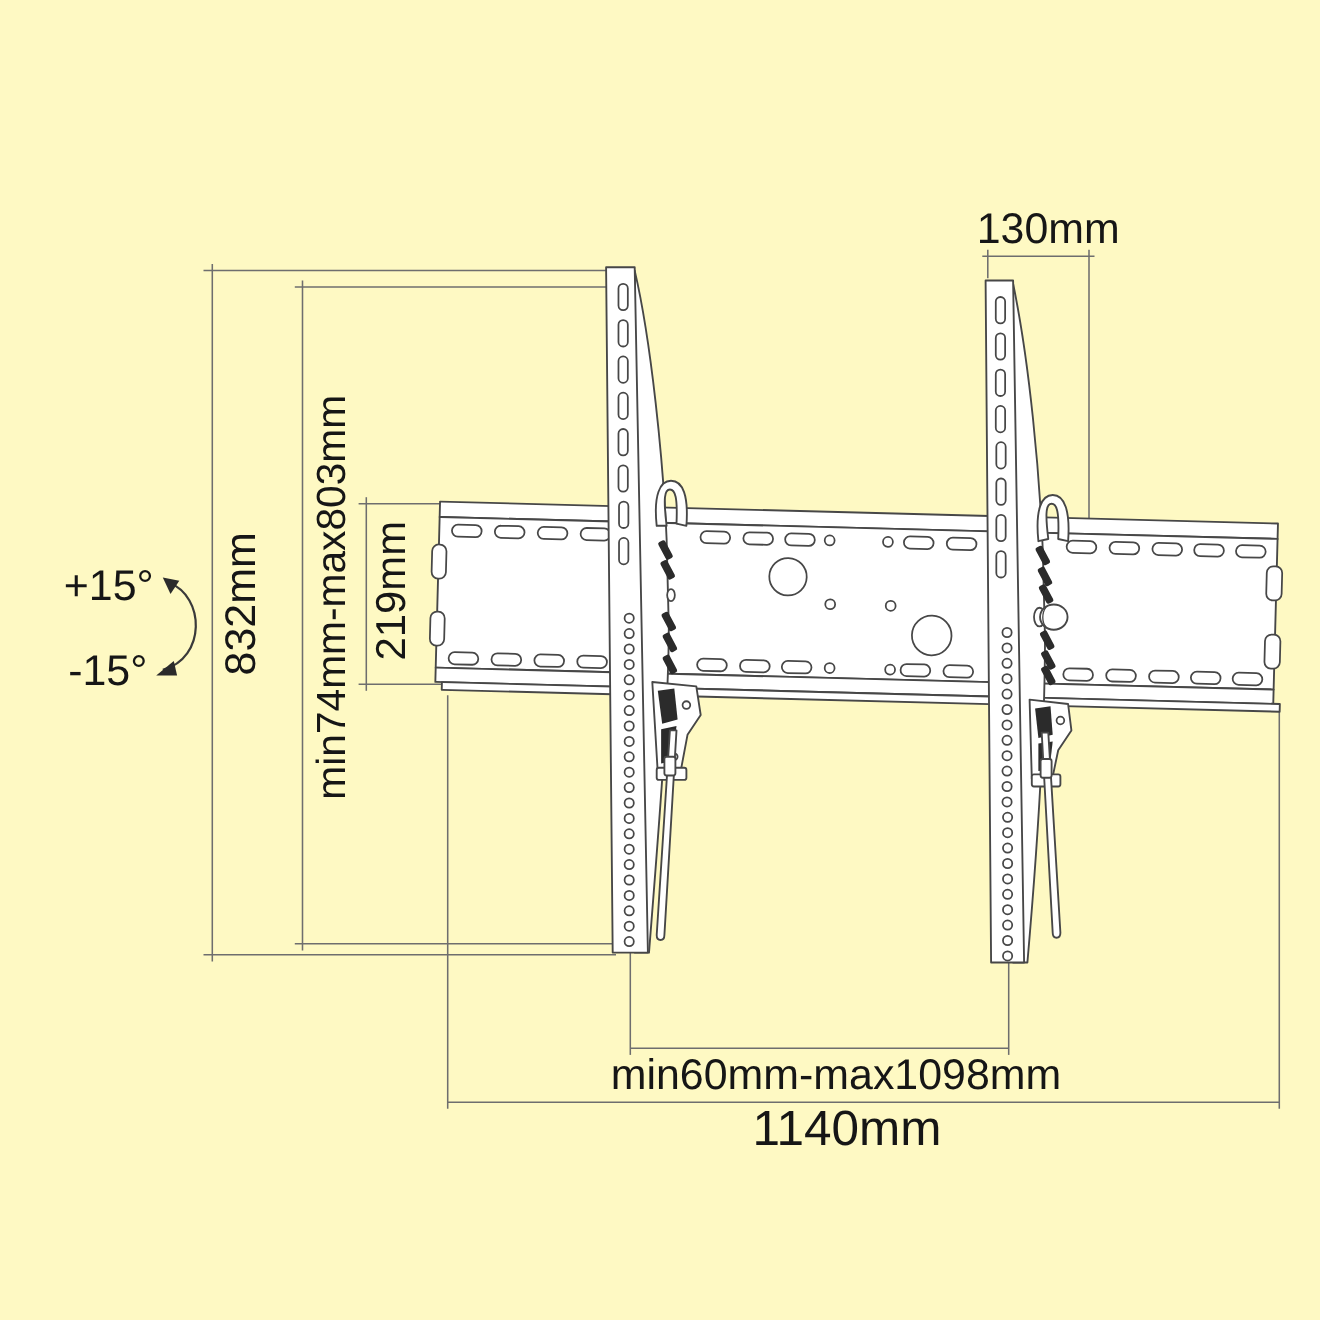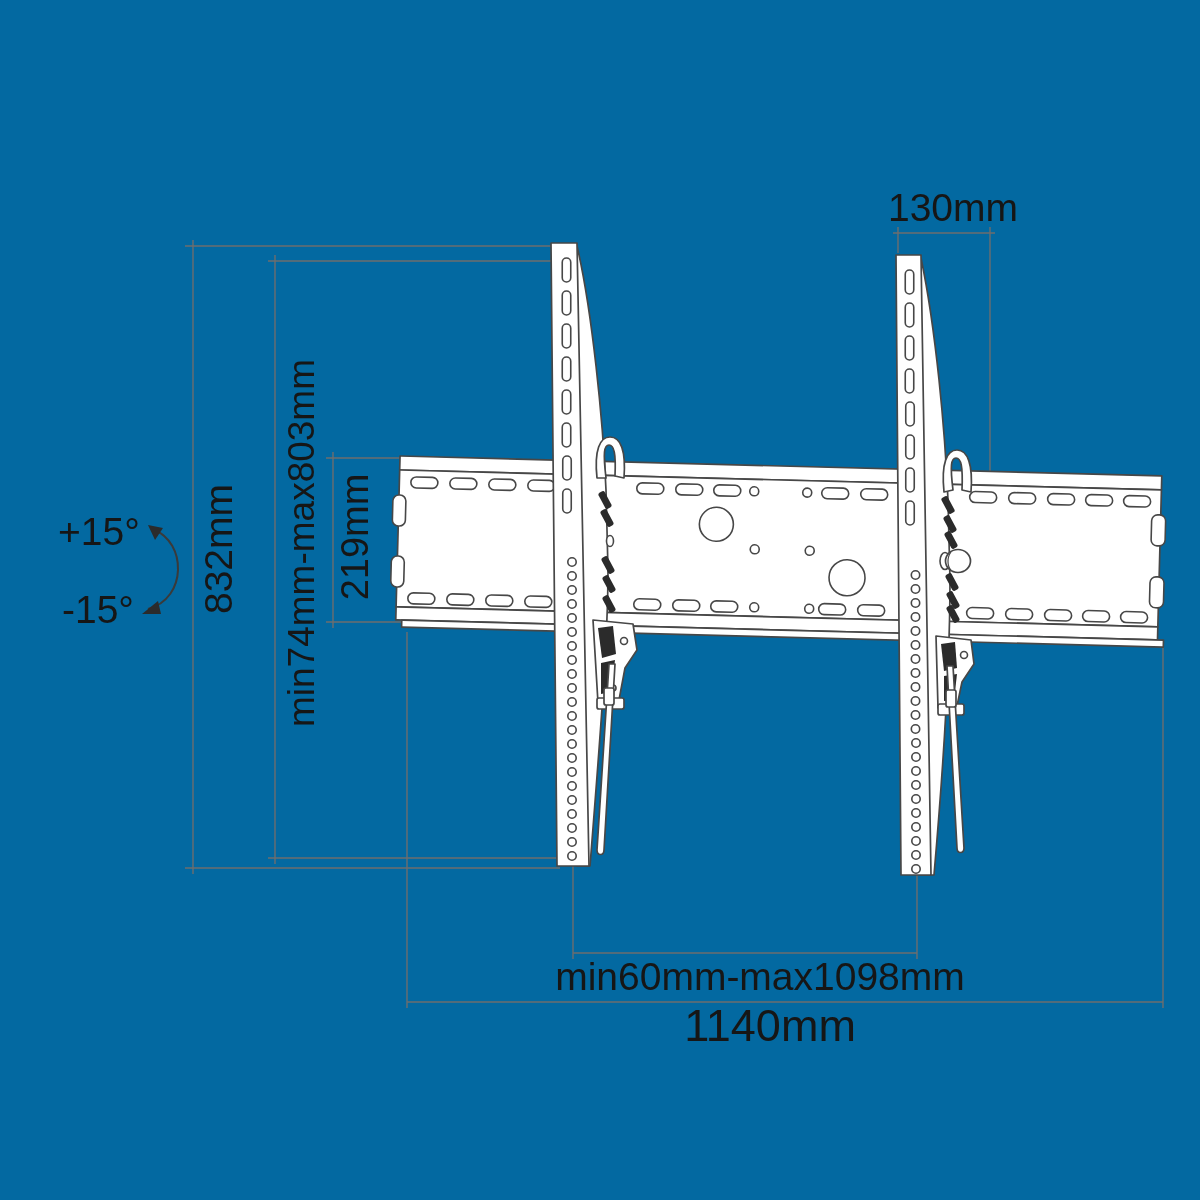--- a/index.html
+++ b/index.html
@@ -1,17 +1,17 @@
 <!DOCTYPE html>
 <html><head>
 <meta charset="utf-8">
 <title>Diagram</title>
 <style>
   html,body{margin:0;padding:0;background:#ffffff;}
-  #page{position:relative;width:1200px;height:1200px;background:#0369a1;overflow:hidden;}
+  #page{position:relative;width:1200px;height:1200px;background:#fef9c3;overflow:hidden;}
   svg{display:block;}
   .part{fill:#ffffff;stroke:#474747;stroke-width:1.7;stroke-linejoin:round;}
   .hole{fill:#ffffff;stroke:#474747;stroke-width:1.6;}
   .dark{fill:#2b2b2b;stroke:none;}
   .thin{fill:none;stroke:#474747;stroke-width:1.2;}
   .dim{stroke:#6e6e6e;stroke-width:1.4;fill:none;}
   .arc{stroke:#3a3a3a;stroke-width:2;fill:none;}
   .arrowhead{fill:#2b2b2b;stroke:none;}
   text{font-family:"Liberation Sans", sans-serif;fill:#161616;}
 </style>

